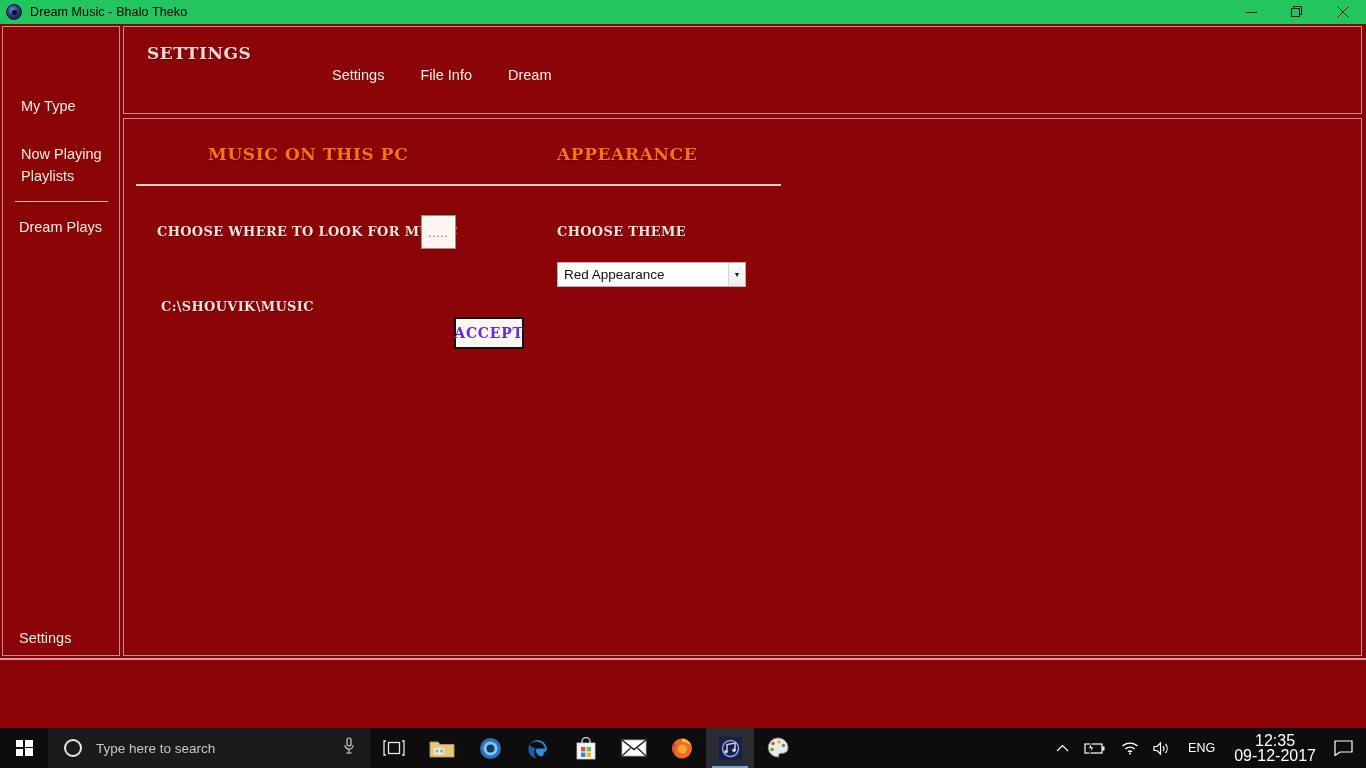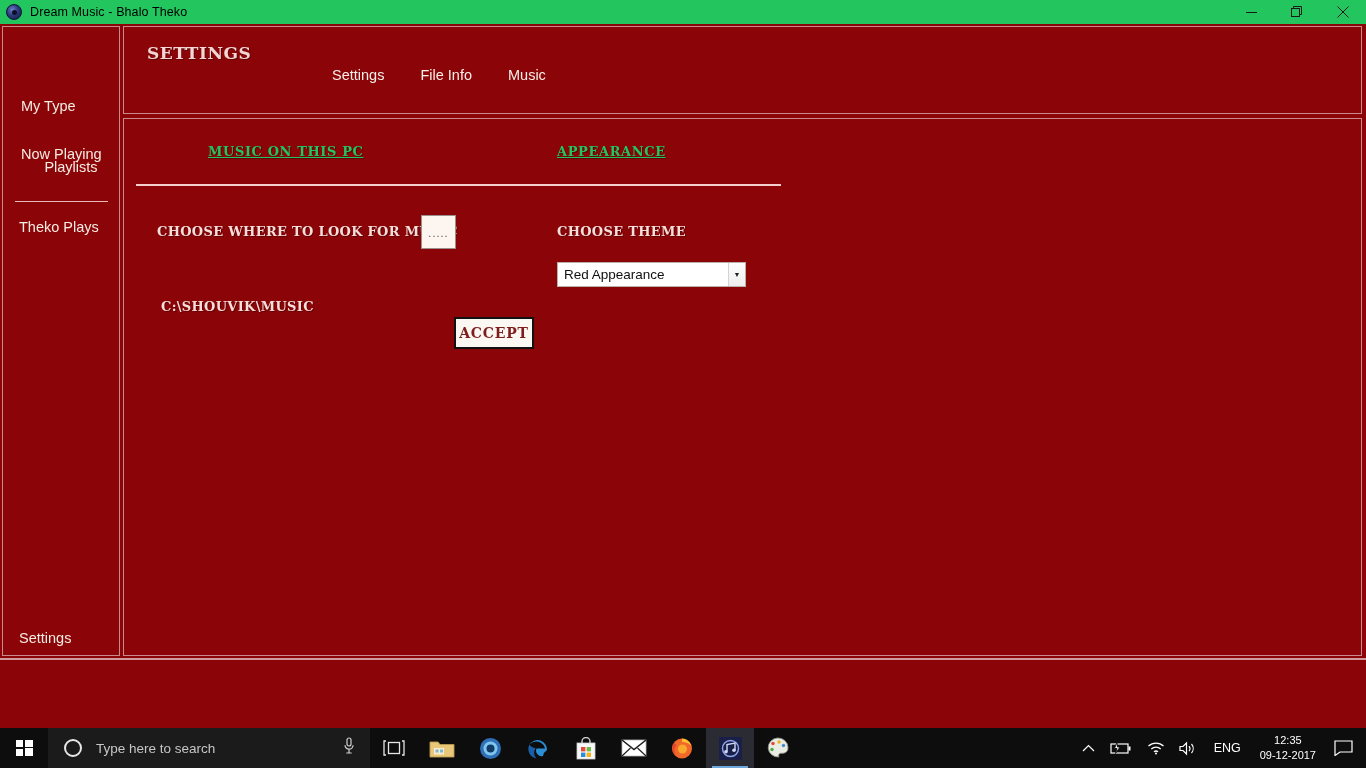--- a/index.html
+++ b/index.html
@@ -54,21 +54,21 @@
     background: #8b0508;
   }
   .nav-item {
     position: absolute; left: 0; width: 118px; height: 26px;
     display: flex; align-items: center;
     padding-left: 18px;
     color: #f5ece3; font-size: 14.5px;
   }
   #nav-my-music      { top: 66px; }
   #nav-now-playing   { top: 114px; }
-  #nav-playlists     { top: 127px; justify-content: center; }
+  #nav-playlists     { top: 136px; }
   #nav-recent-plays  { top: 187px; padding-left: 16px; }
   #nav-settings      { top: 598px; padding-left: 16px; }
   #nav-divider {
     position: absolute; left: 12px; top: 174px; width: 93px; height: 1px;
     background: #e8b9bb;
   }
 
   
   #header-panel {
     position: absolute; left: 123px; top: 2px; width: 1239px; height: 88px;
@@ -94,25 +94,24 @@
   }
 
   #content-panel {
     position: absolute; left: 123px; top: 94px; width: 1239px; height: 538px;
     border: 1px solid #c98a8d;
   }
 
   .section-head {
     position: absolute; top: 25px;
     font-family: "DejaVu Serif", serif;
-    font-weight: bold; font-size: 13px;
+    font-weight: bold; font-size: 17px;
     letter-spacing: 0.6px;
-    color: #22c55e;
+    color: #f97316;
     text-shadow: 1px 1px 0 #5e0204;
-    text-decoration: underline;
   }
   #head-music   { left: 84px; }
   #head-appear  { left: 433px; }
   #section-rule {
     position: absolute; left: 12px; top: 65px; width: 645px; height: 2px;
     background: #f4cfce;
   }
 
   .field-label {
     position: absolute;
@@ -151,28 +150,28 @@
   #theme-select-arrow {
     margin-left: auto; width: 17px; height: 23px;
     border-left: 1px solid #d8d2ce;
     background: linear-gradient(#fdfdfd, #eeeeee);
     display: flex; align-items: center; justify-content: center;
     font-size: 7px; color: #202020;
   }
 
   #accept-button {
     position: absolute; left: 330px; top: 198px;
-    width: 80px; height: 32px;
+    width: 70px; height: 32px;
     background: #fbf7f2;
     border: 2px solid #111111;
     display: flex; align-items: center; justify-content: center;
     font-family: "DejaVu Serif", serif;
     font-weight: bold; font-size: 14px;
     letter-spacing: 0.8px;
-    color: #7f1d1d;
+    color: #6d28d9;
   }
 
   
   #player {
     position: absolute; left: 0; top: 658px; width: 1366px; height: 70px;
     background: #8b0508;
     border-top: 2px solid #d09a9c;
   }
 
   
@@ -221,21 +220,21 @@
     color: #ffffff;
   }
   .tray-item {
     display: flex; align-items: center; justify-content: center;
     height: 28px; padding: 0 7px; color: #fff;
   }
   #tray-lang { font-size: 12.5px; padding: 0 10px; }
   #tray-clock {
     display: flex; flex-direction: column; align-items: center;
     justify-content: center; height: 40px; padding: 0 9px;
-    font-size: 11px; line-height: 15px; color: #fff;
+    font-size: 16px; line-height: 15px; color: #fff;
   }
   #tray-notify { padding: 0 13px 0 9px; }
 </style>
 </head>
 <body>
 
 <div id="titlebar">
   <div id="app-icon"></div>
   <div id="title-text">Dream Music - Bhalo Theko</div>
   <div id="win-controls">
@@ -265,33 +264,33 @@
       <span>My Type</span>
     </div>
     <div class="nav-item" id="nav-now-playing">
       <span>Now Playing</span>
     </div>
     <div class="nav-item" id="nav-playlists">
       <span>Playlists</span>
     </div>
     <div id="nav-divider"></div>
     <div class="nav-item" id="nav-recent-plays">
-      <span>Theko Plays</span>
+      <span>Dream Plays</span>
     </div>
     <div class="nav-item" id="nav-settings">
       <span>Settings</span>
     </div>
   </div>
 
   <div id="header-panel">
     <div id="page-title">SETTINGS</div>
     <div id="tabbar">
       <div class="tab">Settings</div>
       <div class="tab">File Info</div>
-      <div class="tab">Music</div>
+      <div class="tab">Dream</div>
     </div>
   </div>
 
   <div id="content-panel">
     <div class="section-head" id="head-music">MUSIC ON THIS PC</div>
     <div class="section-head" id="head-appear">APPEARANCE</div>
     <div id="section-rule"></div>
 
     <div class="field-label" id="lbl-choose-folder">CHOOSE WHERE TO LOOK FOR MUSIC</div>
     <div id="browse-button">.....</div>

